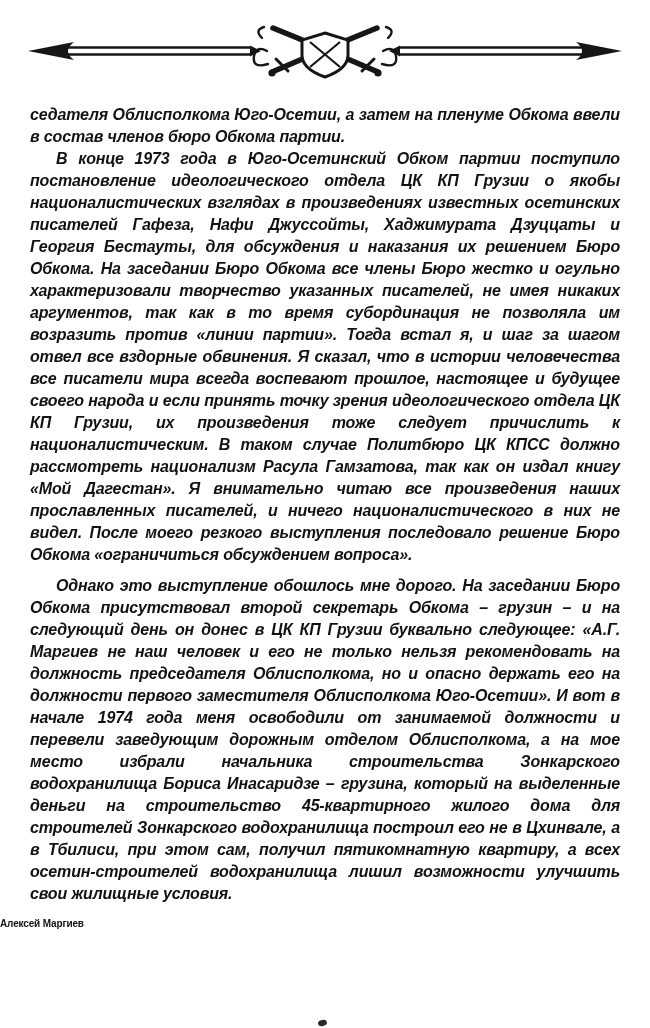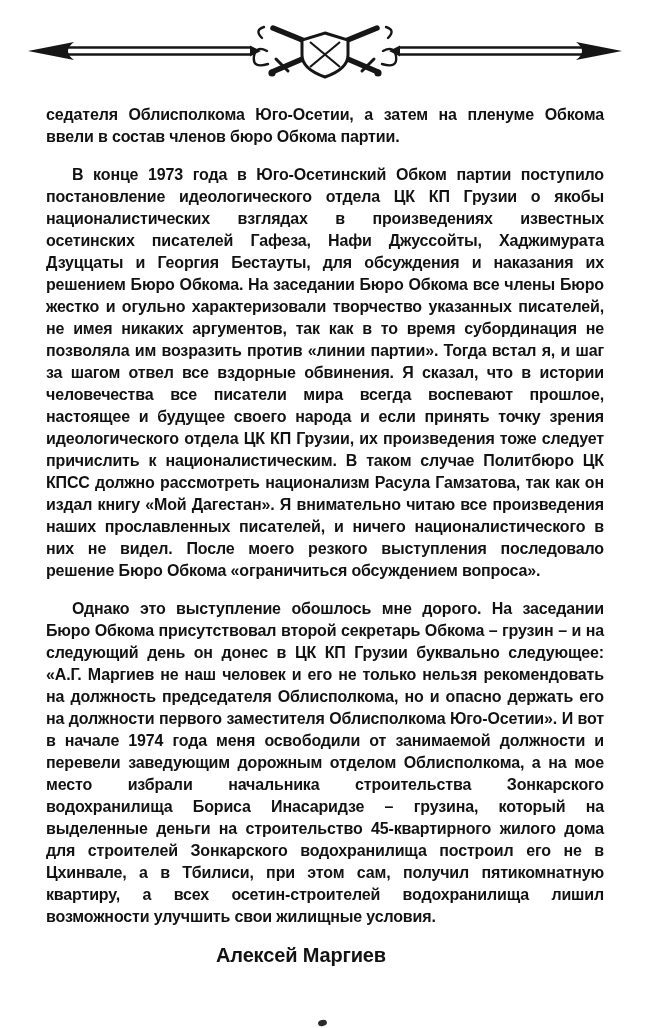--- a/index.html
+++ b/index.html
@@ -26,33 +26,34 @@
   }
   .text-block {
     margin: 24px 30px 0 30px;
     font-size: 16px;
     font-weight: 700;
     line-height: 22px;
     text-align: justify;
     letter-spacing: -0.15px;
   }
   .para {
-    margin: 16px;
+    margin: 0;
     text-indent: 0;
+    font-style: italic;
   }
   .para.indent {
     text-indent: 26px;
   }
   .para.gap {
     margin-top: 9px;
   }
   .signature {
     margin: 13px 48px 0 0;
-    text-align: center;
-    font-size: 20px;
+    text-align: left;
+    font-size: 10px;
     font-weight: 700;
     letter-spacing: -0.15px;
   }
   .scan-artifact {
     position: absolute;
     left: 318px;
     top: 998px;
     width: 9px;
     height: 6px;
     background: #2a2a2a;

